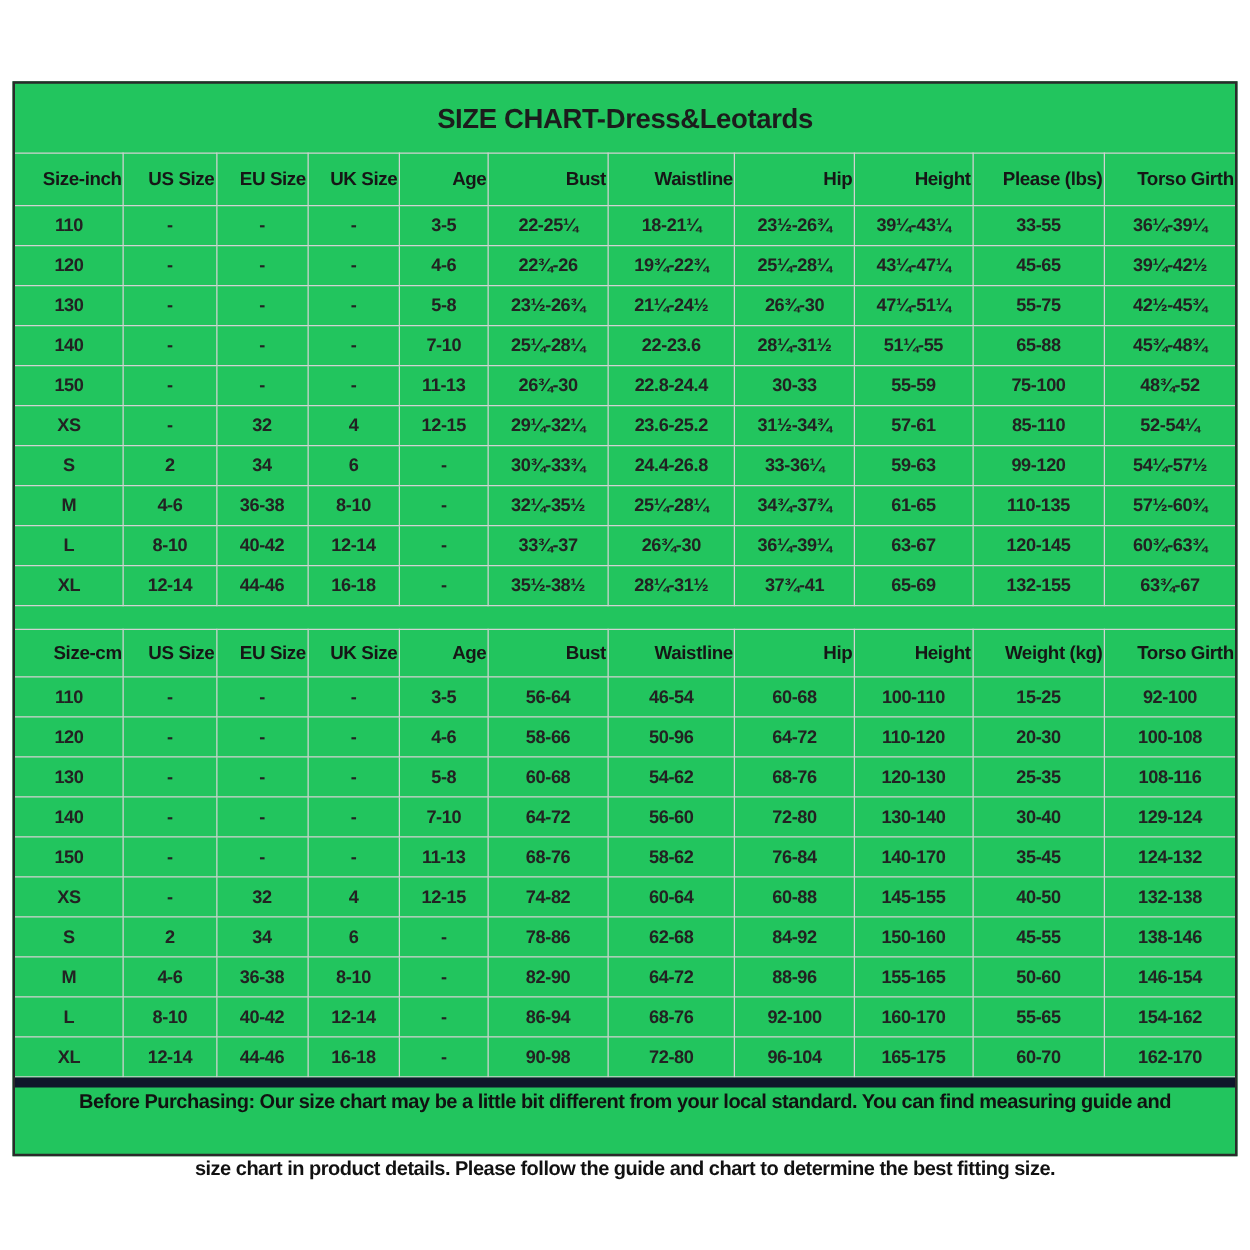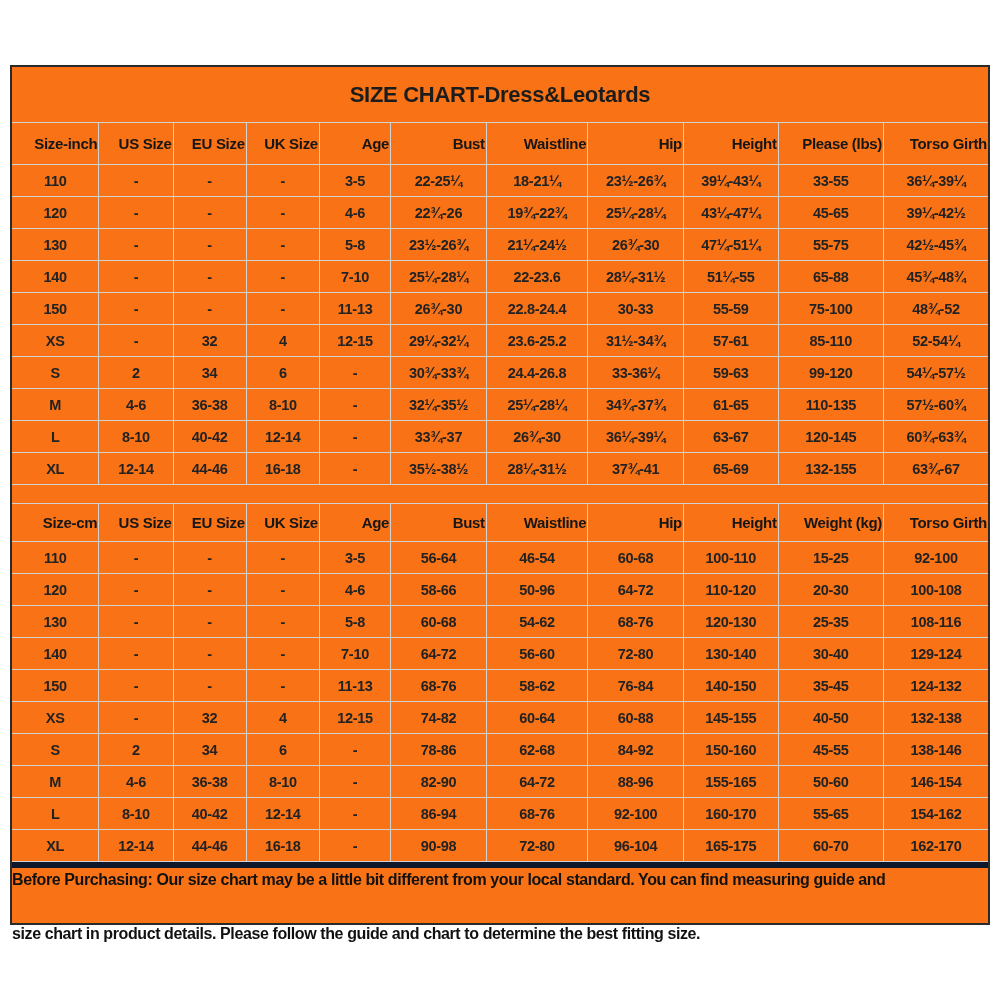--- a/index.html
+++ b/index.html
@@ -3,21 +3,21 @@
 <meta charset="utf-8">
 <style>
   html,body{margin:0;padding:0;background:#ffffff;}
   body{
     width:1000px;height:1000px;position:relative;
     font-family:"Liberation Sans","DejaVu Sans",sans-serif;
     color:#1c1c1c;
   }
   .frame{
     position:absolute;left:10px;top:65px;width:980px;height:860px;
-    box-sizing:border-box;border:2px solid #2a2a2a;background:#f97316;
+    box-sizing:border-box;border:2px solid #2a2a2a;background:#22c55e;
     display:flex;flex-direction:column;
   }
   .chart-title{
     height:55px;line-height:55px;text-align:center;
     font-size:22px;font-weight:bold;letter-spacing:-0.3px;
     flex:0 0 auto;
   }
   table.size-table{
     width:100%;border-collapse:collapse;table-layout:fixed;
     flex:0 0 auto;
@@ -33,23 +33,23 @@
   table.size-table thead tr{height:42px;}
   table.size-table tbody tr{height:32px;}
   #table-cm thead tr{height:38px;}
   
   table.size-table tr > *:first-child{border-left:none;}
   table.size-table tr > *:last-child{border-right:none;}
   .table-gap{flex:0 0 18px;}
   .purchase-note{
     margin-top:auto;
     flex:0 0 63px;
-    border-top:6px solid #0f172a;
+    border-top:8px solid #0f172a;
     display:flex;flex-direction:column;justify-content:center;
-    text-align:left;font-size:16px;font-weight:bold;letter-spacing:-0.4px;
+    text-align:center;font-size:16px;font-weight:bold;letter-spacing:-0.4px;
     line-height:24px;color:#111;gap:30px;
   }
 </style>
 </head>
 <body>
 
 <div class="frame">
 
   <div class="chart-title">SIZE CHART-Dress&amp;Leotards</div>
 
@@ -302,21 +302,21 @@
         </tr>
         <tr>
           <td>150</td>
           <td>-</td>
           <td>-</td>
           <td>-</td>
           <td>11-13</td>
           <td>68-76</td>
           <td>58-62</td>
           <td>76-84</td>
-          <td>140-150</td>
+          <td>140-170</td>
           <td>35-45</td>
           <td>124-132</td>
         </tr>
         <tr>
           <td>XS</td>
           <td>-</td>
           <td>32</td>
           <td>4</td>
           <td>12-15</td>
           <td>74-82</td>

